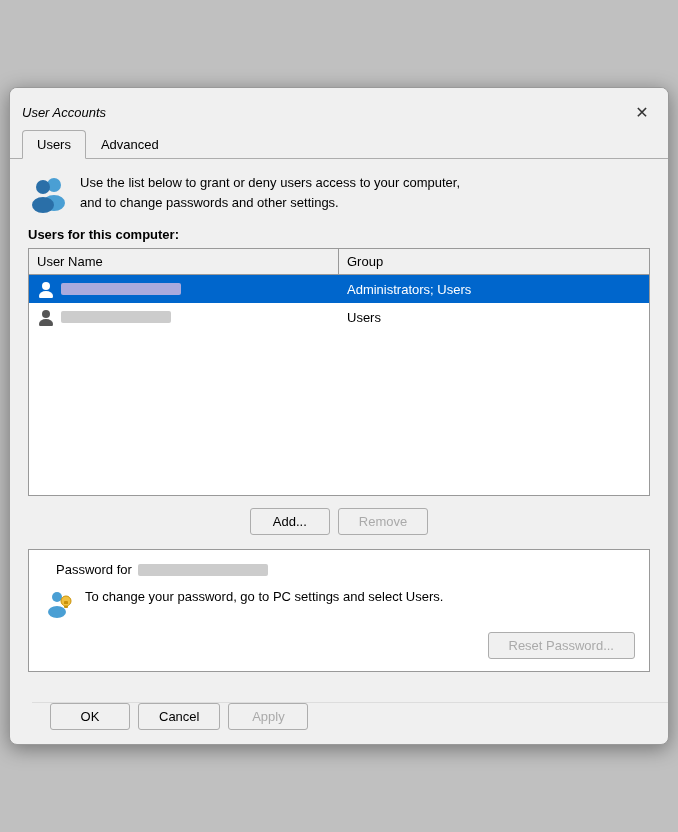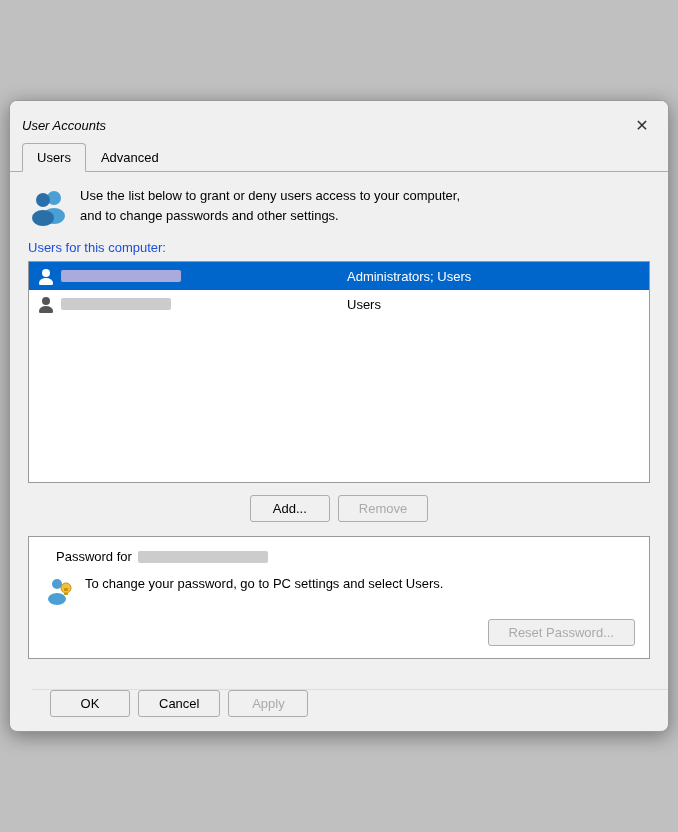--- a/index.html
+++ b/index.html
@@ -77,23 +77,24 @@
       align-items: flex-start;
       gap: 12px;
       margin-bottom: 14px;
     }
     .info-icon {
       width: 40px;
       height: 40px;
       flex-shrink: 0;
     }
     .section-label {
-      color: #1d4ed8;
+      color: #000000;
       font-size: 13px;
       margin-bottom: 6px;
+      font-weight: bold;
     }
     .user-table {
       border: 1px solid #999;
       background: white;
       width: 100%;
       margin-bottom: 12px;
     }
     .table-header {
       display: grid;
       grid-template-columns: 1fr 1fr;
@@ -223,20 +224,24 @@
       </div>
       <div>
         <div style="font-size:13px;color:#000;line-height:1.5;">Use the list below to grant or deny users access to your computer,</div>
         <div style="font-size:13px;color:#000;line-height:1.5;">and to change passwords and other settings.</div>
       </div>
     </div>
 
     <div class="section-label">Users for this computer:</div>
 
     <div class="user-table">
+      <div class="table-header">
+        <div class="table-header-cell">User Name</div>
+        <div class="table-header-cell">Group</div>
+      </div>
       <div class="table-body">
 
         <div class="table-row selected">
           <div class="table-cell">
             <svg width="18" height="18" viewBox="0 0 18 18" xmlns="http://www.w3.org/2000/svg">
               <circle cx="9" cy="6" r="4" fill="white"></circle>
               <ellipse cx="9" cy="16" rx="7" ry="5" fill="white"></ellipse>
             </svg>
             <span style="background:#aad;height:12px;width:120px;border-radius:2px;display:inline-block;"></span>
           </div>

